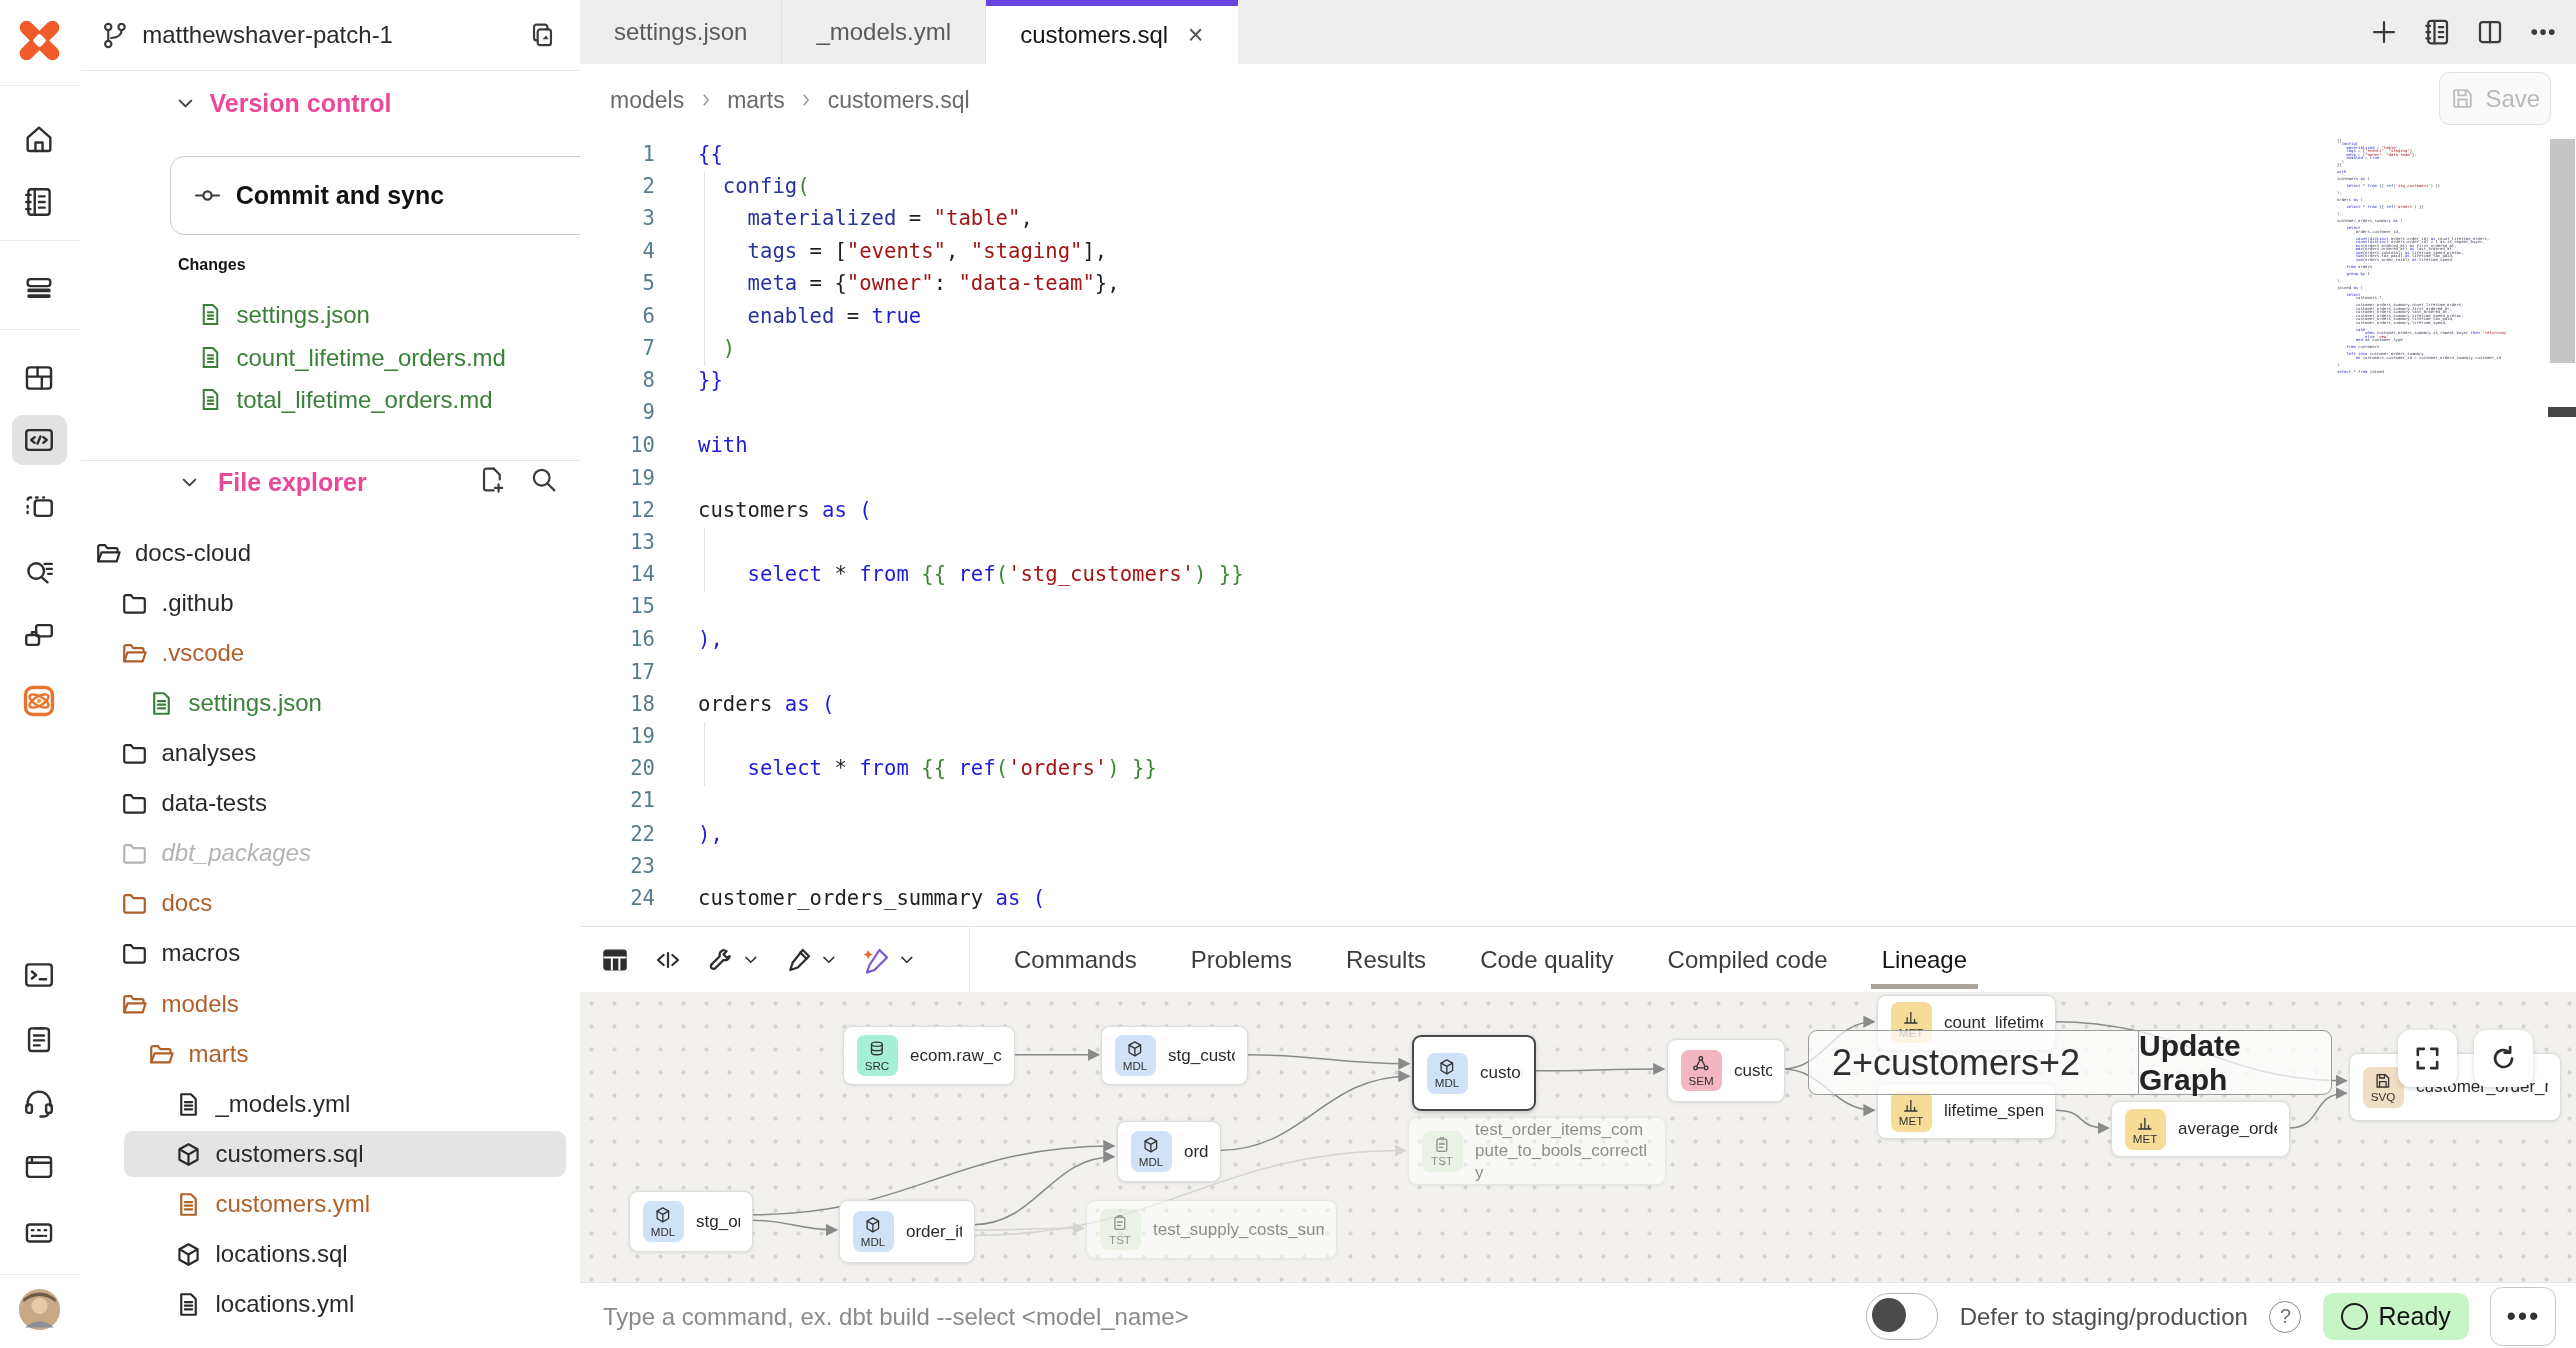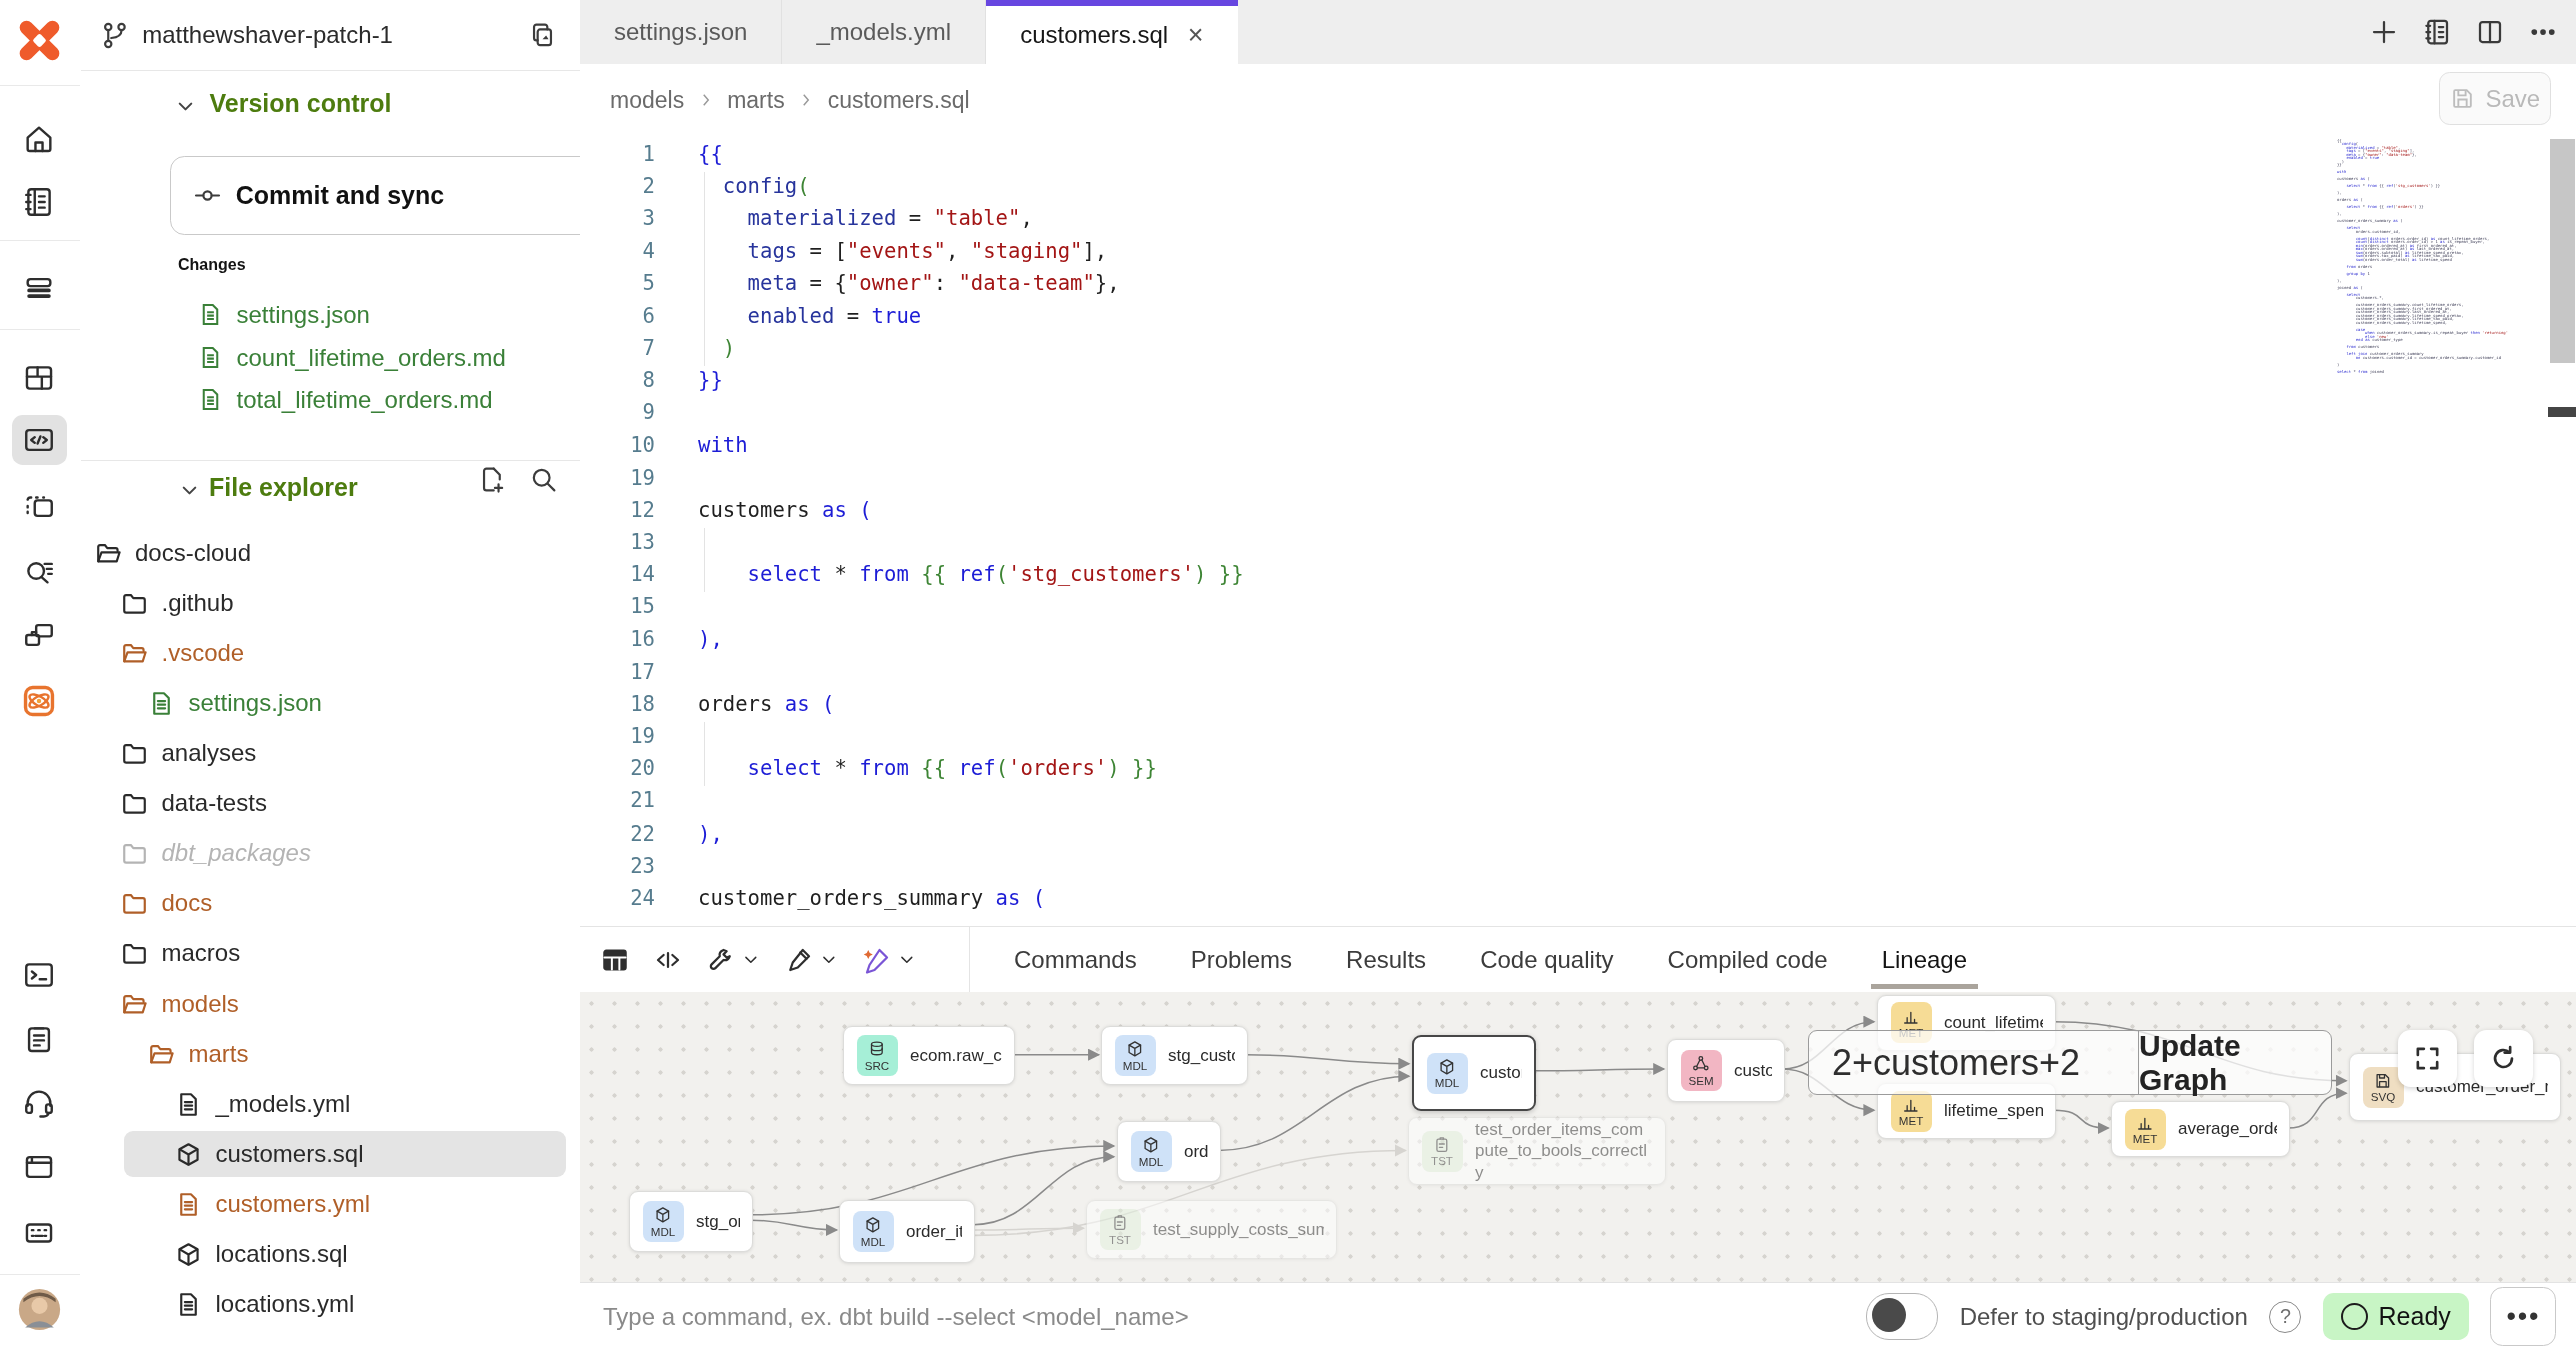--- a/index.html
+++ b/index.html
@@ -14,21 +14,21 @@
   .rail-item.sel{background:#e2e2e2;}
   .rail-item svg{width:34px;height:34px;stroke:#2e2e2e;fill:none;stroke-width:1.7;stroke-linecap:round;stroke-linejoin:round;}
   .rail-sep{position:absolute;left:0;width:80px;height:0.9px;background:#e9e9e9;}
   #logo{position:absolute;left:11.6px;top:12.5px;width:55px;height:55px;}
 
   
   #sidebar{left:81px;top:0;width:499px;height:1349px;background:#fff;border-right:0.9px solid #dfdfdf;}
   #sb-header{position:absolute;left:0;top:0;width:499px;height:70px;border-bottom:0.9px solid #e7e7e7;display:flex;align-items:center;}
   #sb-header .branch-name{font-size:24px;color:#2b2b2b;margin-left:12.5px;}
   .hd-icon svg{width:29px;height:29px;stroke:#3c3c3c;fill:none;stroke-width:1.8;stroke-linecap:round;stroke-linejoin:round;}
-  .sec-head{display:flex;align-items:flex-end;font-weight:bold;font-size:25px;color:#4d7c0f;}
+  .sec-head{display:flex;align-items:center;font-weight:bold;font-size:25px;color:#ec4899;}
   .chev svg{width:23px;height:23px;stroke:#444;fill:none;stroke-width:2.2;stroke-linecap:round;stroke-linejoin:round;}
   #vc-badge{position:absolute;left:531px;top:89px;width:32px;height:39px;background:#cdeecb;color:#17411b;
             border-radius:9px;font-size:24px;display:flex;align-items:center;justify-content:center;}
   #commit-btn{position:absolute;left:89px;top:156px;width:478px;height:77px;border:1.3px solid #c9c9c9;border-radius:14.3px;
               display:flex;align-items:center;background:#fff;}
   #commit-btn .main{flex:1;display:flex;align-items:center;height:100%;}
   #commit-btn .label{font-size:25px;font-weight:600;color:#111;margin-left:14.3px;}
   #commit-btn .drop{width:59px;height:100%;border-left:1.3px solid #c9c9c9;display:flex;align-items:center;justify-content:center;}
   .changes-title{position:absolute;left:97px;font-weight:bold;font-size:16px;color:#141414;}
   .chg-row{position:absolute;left:116px;width:369px;height:45px;display:flex;align-items:center;color:#3a8038;font-size:24px;}
@@ -333,21 +333,21 @@
       <div class="badge plus" style="left: 531px; top: 387px;">+</div>
     </div>
 
   <div id="sb-div"></div>
   <div class="sec-head abs" id="fe-head">
     <span class="chev">
       <svg viewBox="0 0 24 24">
           <polyline points="6 9 12 15 18 9"></polyline>
         </svg>
       </span>
-    <span style="margin-left:8px">File explorer</span>
+    <span style="margin-left:17px">File explorer</span>
   </div>
   <div id="fe-icons">
     <span>
       <svg viewBox="0 0 24 24">
           <path d="M13 3H7a2 2 0 0 0-2 2v14a2 2 0 0 0 2 2h6"></path>
           <path d="M13 3l5 5v4"></path>
           <path d="M17 16v6M14 19h6"></path>
         </svg>
     </span>
     <span>

